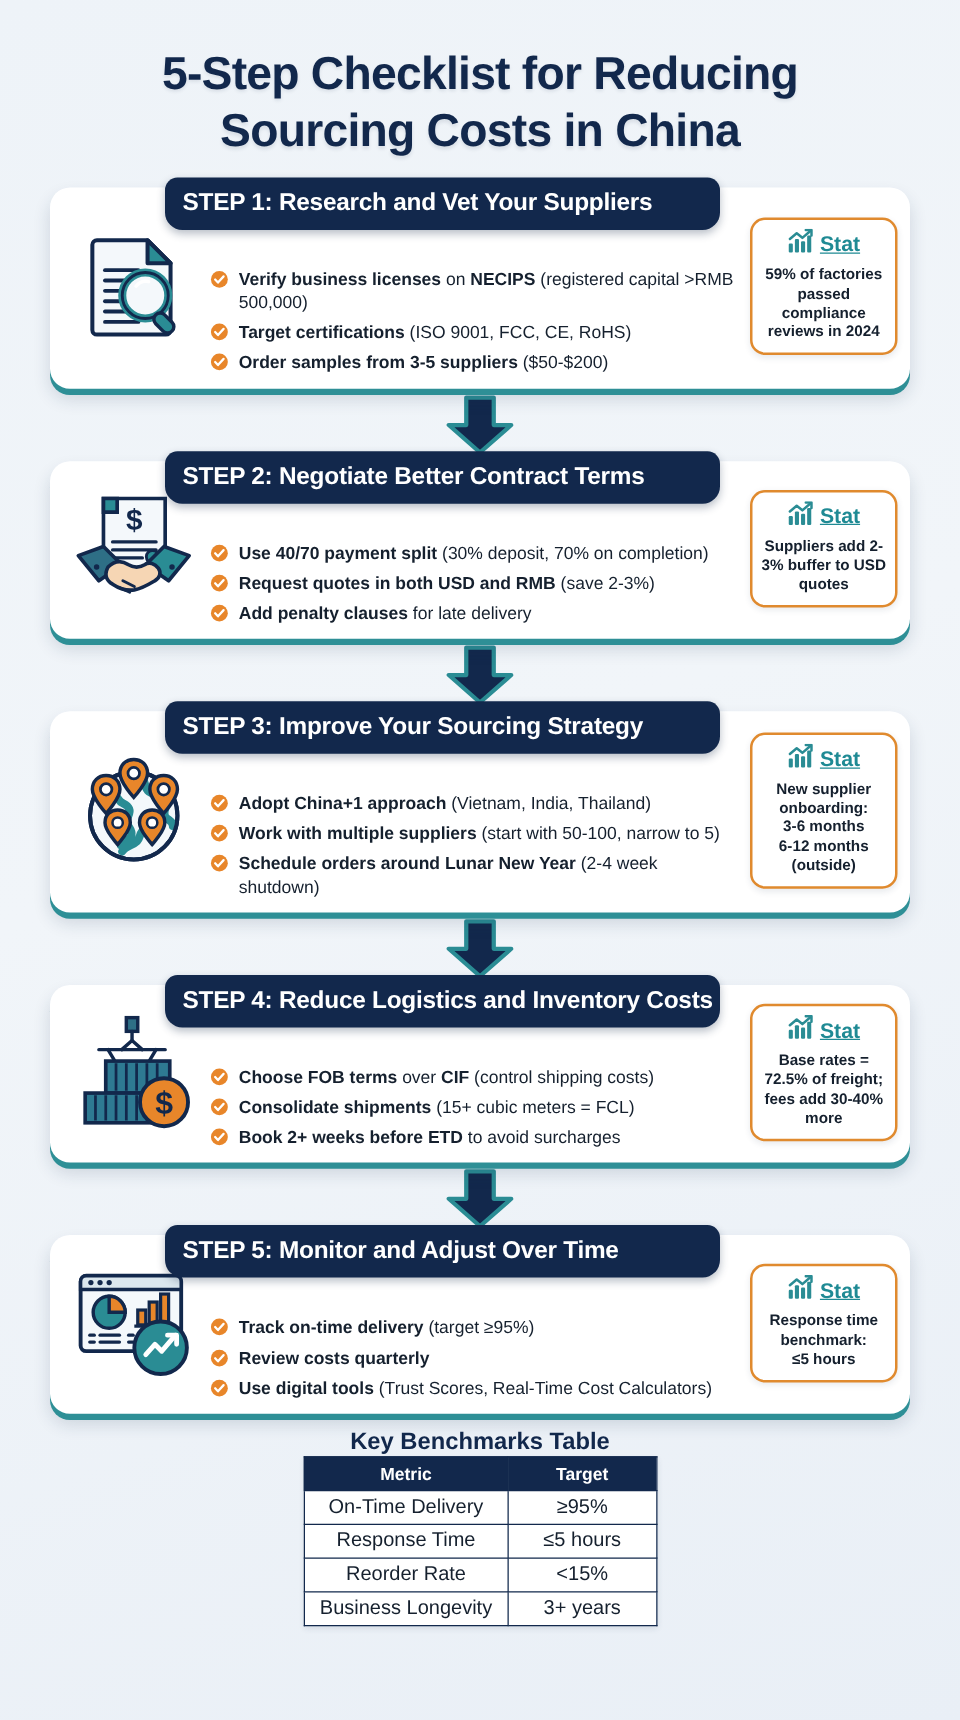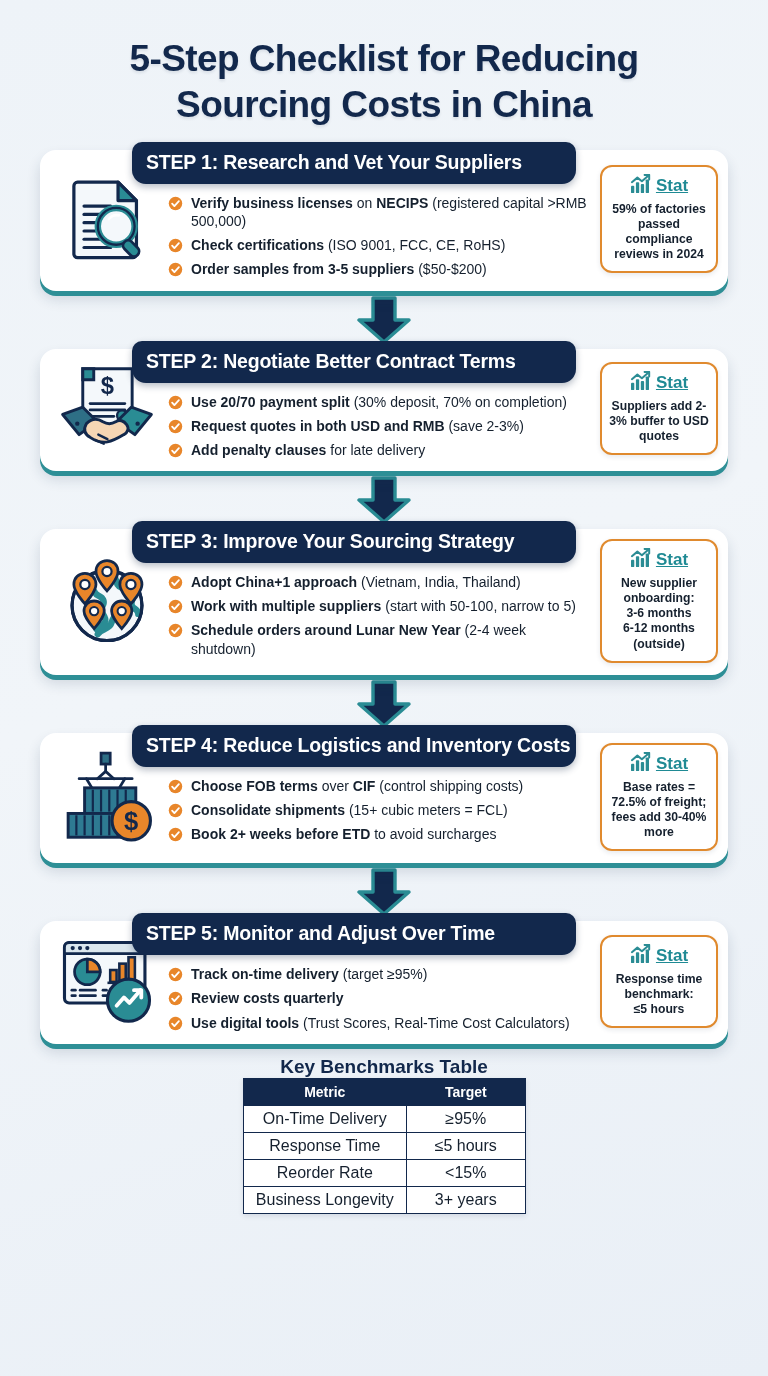--- a/index.html
+++ b/index.html
@@ -76,21 +76,21 @@
     font-size: 19.5px;
     font-weight: bold;
     border-radius: 10px 10px 14px 14px;
     padding: 9px 14px 10px 14px;
     margin: -18px 16px 10px -34px;
     box-shadow: 0 3px 7px rgba(15,35,65,0.30);
     letter-spacing: -0.2px;
     white-space: nowrap;
   }
 
-  .bullets { padding-left: 2px; }
+  .bullets { padding-left: 2px; margin-top: 20px; }
 
   .bullet {
     display: flex;
     align-items: flex-start;
     gap: 8px;
     margin-bottom: 6px;
     font-size: 14px;
     line-height: 1.3;
     color: #15202e;
   }
@@ -225,21 +225,21 @@
       <path d="M5.5 10.2l3 3.2 6-6.6" fill="none" stroke="#fff" stroke-width="2.4" stroke-linecap="round" stroke-linejoin="round"></path>
     </svg></span>
                 <span class="bullet-text"><b>Verify business licenses</b> on <b>NECIPS</b> (registered capital &gt;RMB 500,000)</span>
               </div>
               <div class="bullet">
                 <span class="check">
     <svg width="15" height="15" viewBox="0 0 20 20">
       <circle cx="10" cy="10" r="9" fill="#e8862a"></circle>
       <path d="M5.5 10.2l3 3.2 6-6.6" fill="none" stroke="#fff" stroke-width="2.4" stroke-linecap="round" stroke-linejoin="round"></path>
     </svg></span>
-                <span class="bullet-text"><b>Check certifications</b> (ISO 9001, FCC, CE, RoHS)</span>
+                <span class="bullet-text"><b>Target certifications</b> (ISO 9001, FCC, CE, RoHS)</span>
               </div>
               <div class="bullet">
                 <span class="check">
     <svg width="15" height="15" viewBox="0 0 20 20">
       <circle cx="10" cy="10" r="9" fill="#e8862a"></circle>
       <path d="M5.5 10.2l3 3.2 6-6.6" fill="none" stroke="#fff" stroke-width="2.4" stroke-linecap="round" stroke-linejoin="round"></path>
     </svg></span>
                 <span class="bullet-text"><b>Order samples from 3-5 suppliers</b> ($50-$200)</span>
               </div>
             </div>
@@ -295,21 +295,21 @@
           </div>
           <div class="card-body">
             <div class="step-header">STEP 2: Negotiate Better Contract Terms</div>
             <div class="bullets">
               <div class="bullet">
                 <span class="check">
     <svg width="15" height="15" viewBox="0 0 20 20">
       <circle cx="10" cy="10" r="9" fill="#e8862a"></circle>
       <path d="M5.5 10.2l3 3.2 6-6.6" fill="none" stroke="#fff" stroke-width="2.4" stroke-linecap="round" stroke-linejoin="round"></path>
     </svg></span>
-                <span class="bullet-text"><b>Use 20/70 payment split</b> (30% deposit, 70% on completion)</span>
+                <span class="bullet-text"><b>Use 40/70 payment split</b> (30% deposit, 70% on completion)</span>
               </div>
               <div class="bullet">
                 <span class="check">
     <svg width="15" height="15" viewBox="0 0 20 20">
       <circle cx="10" cy="10" r="9" fill="#e8862a"></circle>
       <path d="M5.5 10.2l3 3.2 6-6.6" fill="none" stroke="#fff" stroke-width="2.4" stroke-linecap="round" stroke-linejoin="round"></path>
     </svg></span>
                 <span class="bullet-text"><b>Request quotes in both USD and RMB</b> (save 2-3%)</span>
               </div>
               <div class="bullet">

